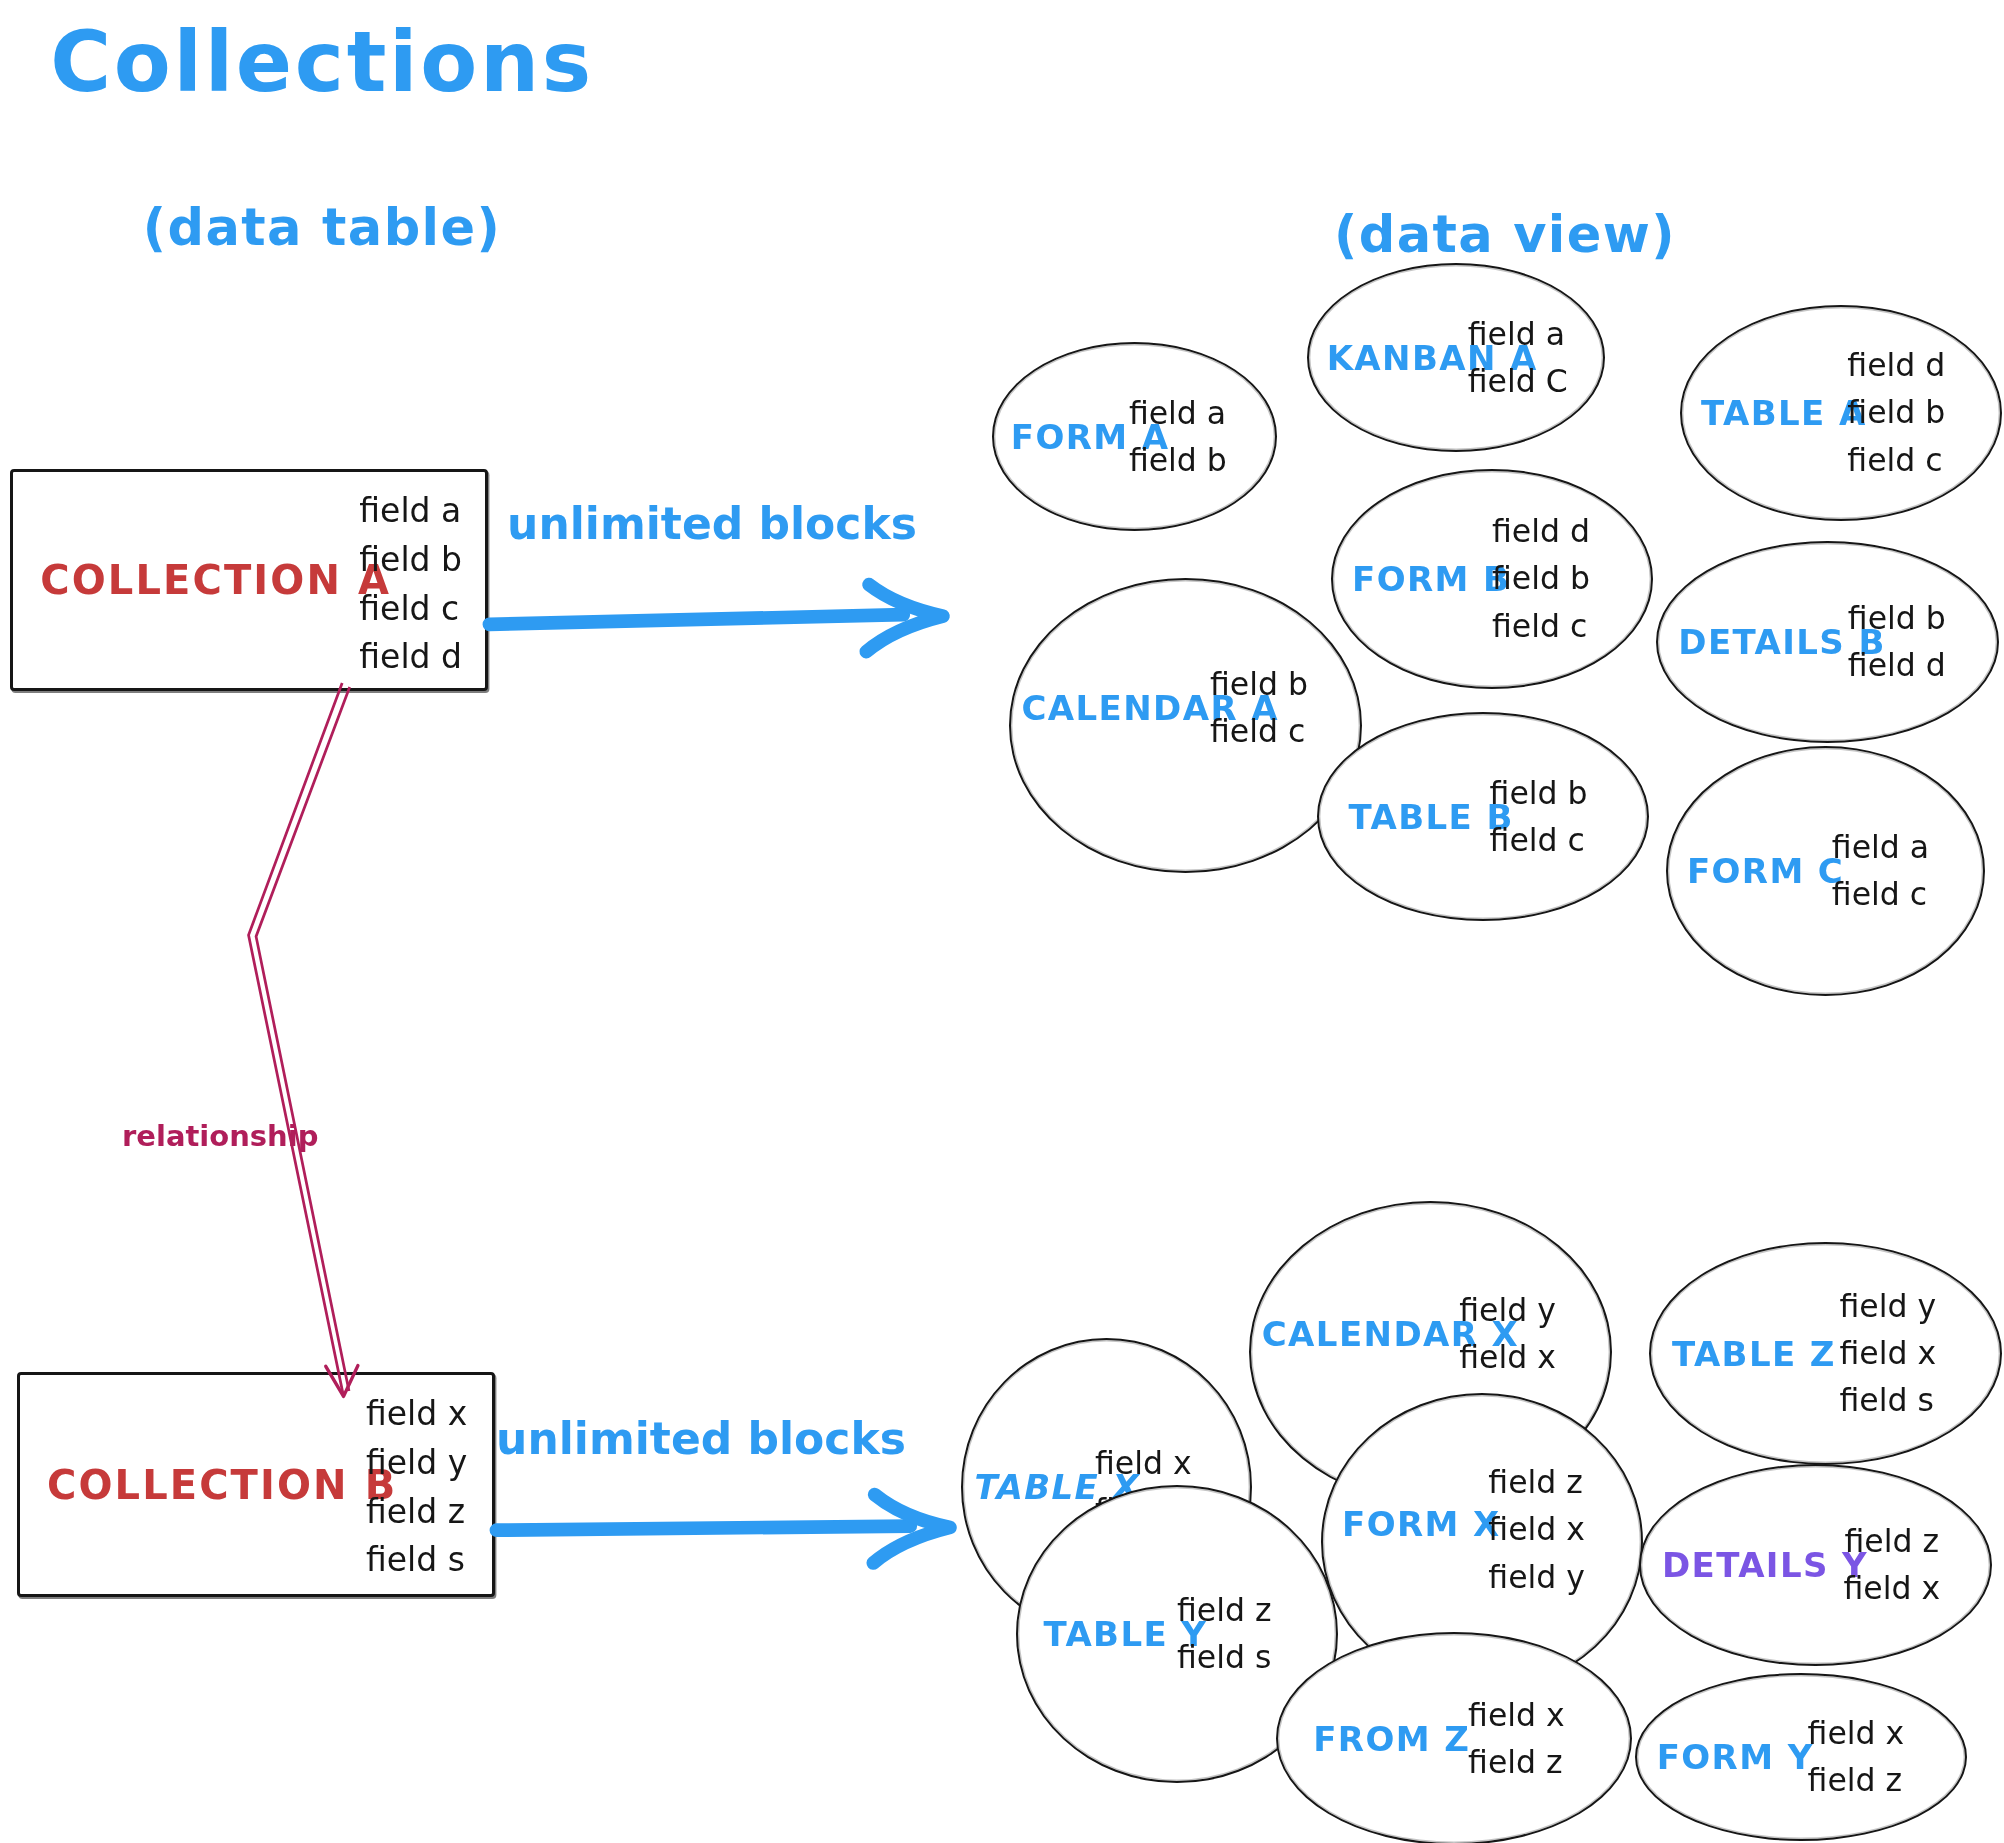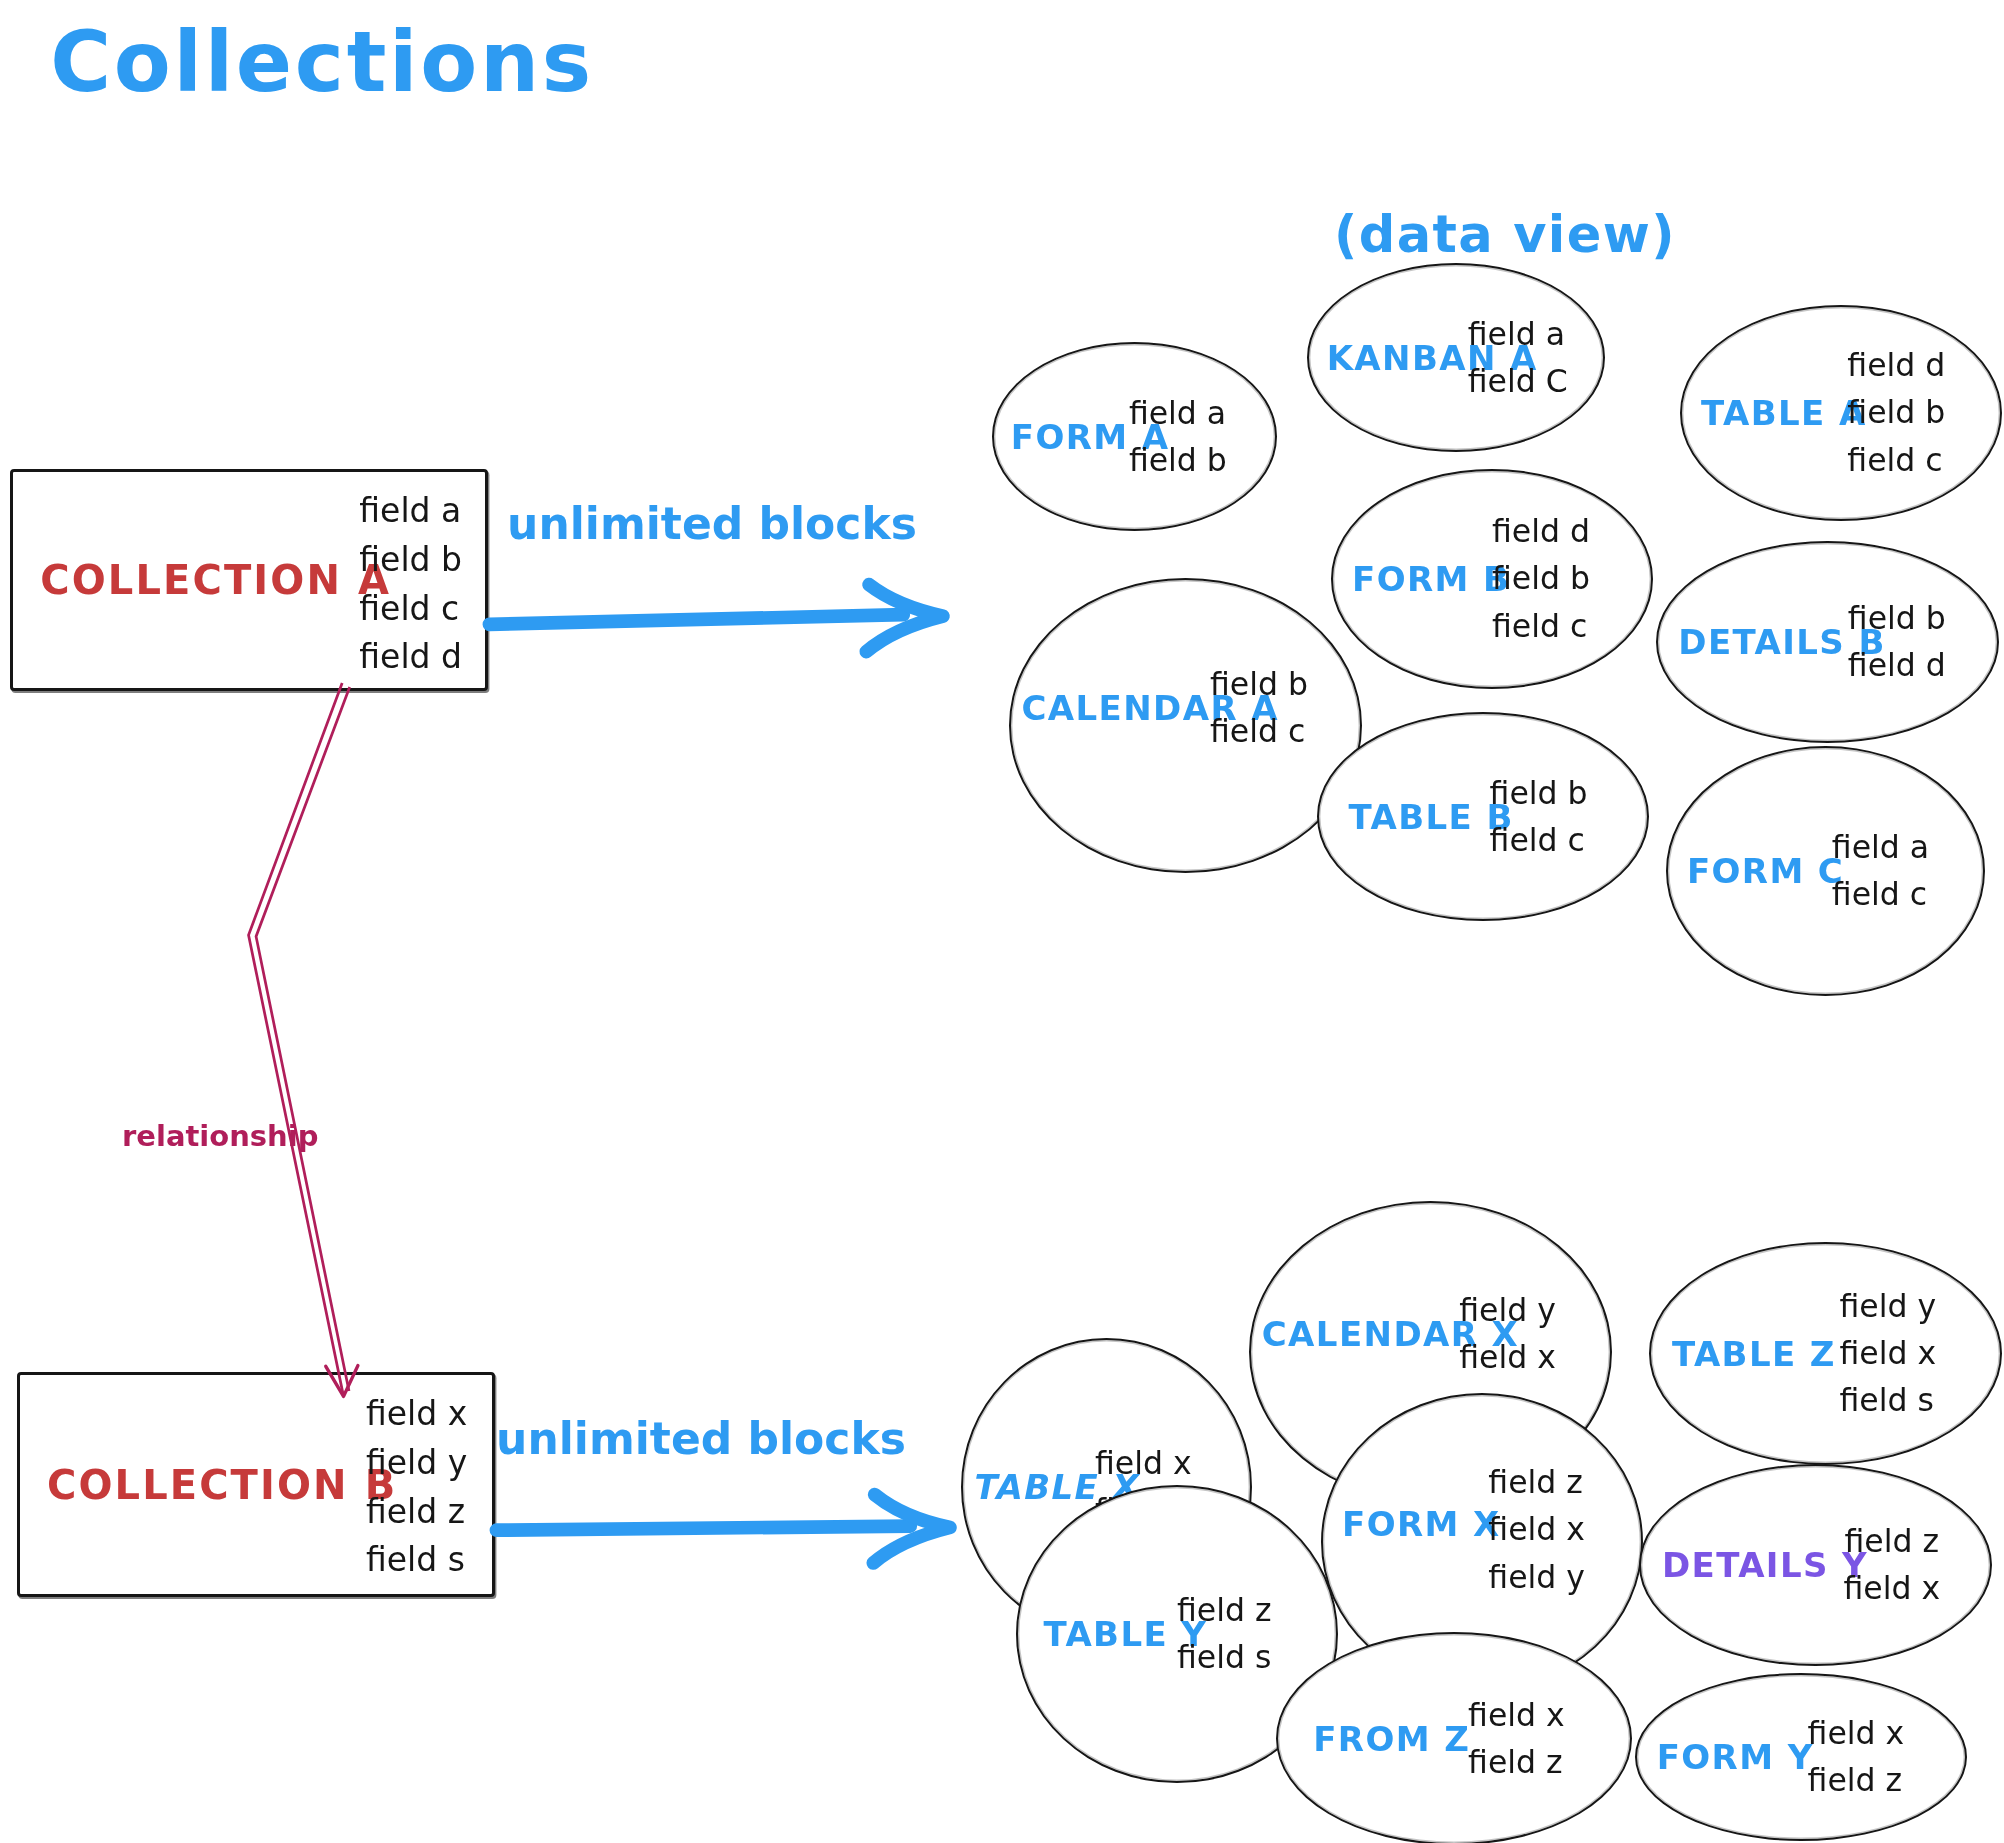--- a/index.html
+++ b/index.html
@@ -52,20 +52,21 @@
     color:var(--ink); white-space:nowrap;
   }
   svg{position:absolute; overflow:visible;}
 </style>
 </head>
 <body>
 
 <div class="canvas">
 
   <div class="hdr-title" style="left:322px; top:13.7px;">Collections</div>
+  <div class="hdr-sub" style="left:322px; top:198px;">(data table)</div>
   <div class="hdr-sub" style="left:1505px; top:205px;">(data view)</div>
 
   <div class="collection-box" style="left:10.3px; top:469px; width:472px; height:216px;">
     <span class="collection-name">COLLECTION A</span>
     <div class="collection-fields">
       <span>field a</span>
       <span>field b</span>
       <span>field c</span>
       <span>field d</span>
     </div>

